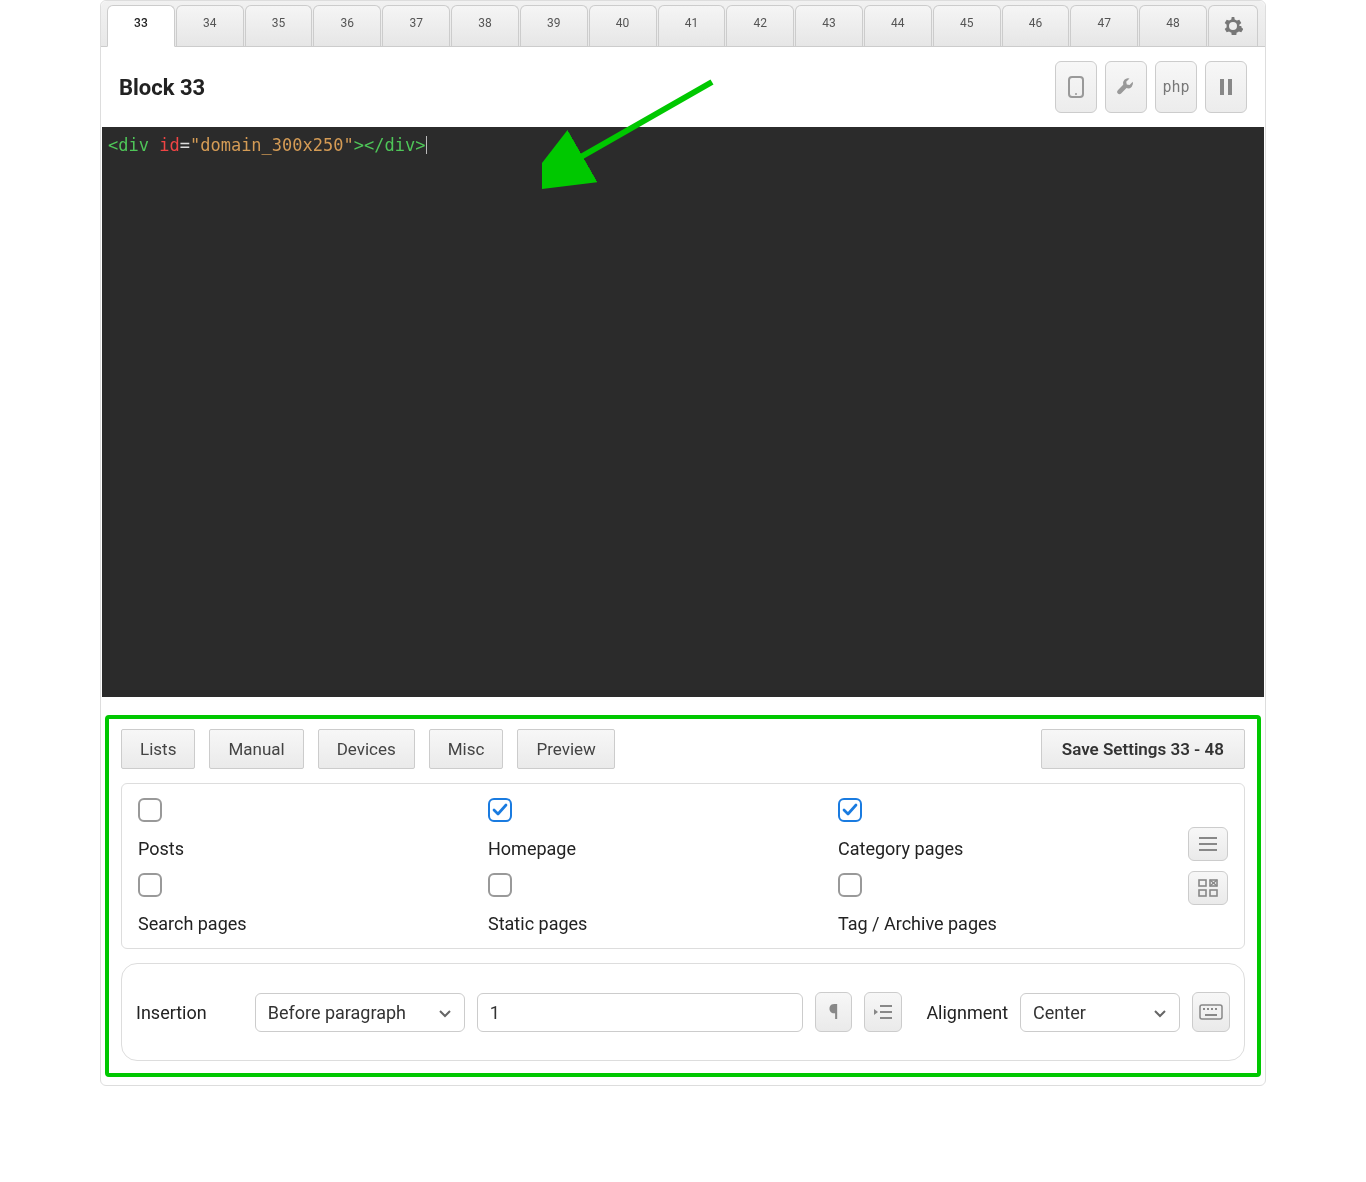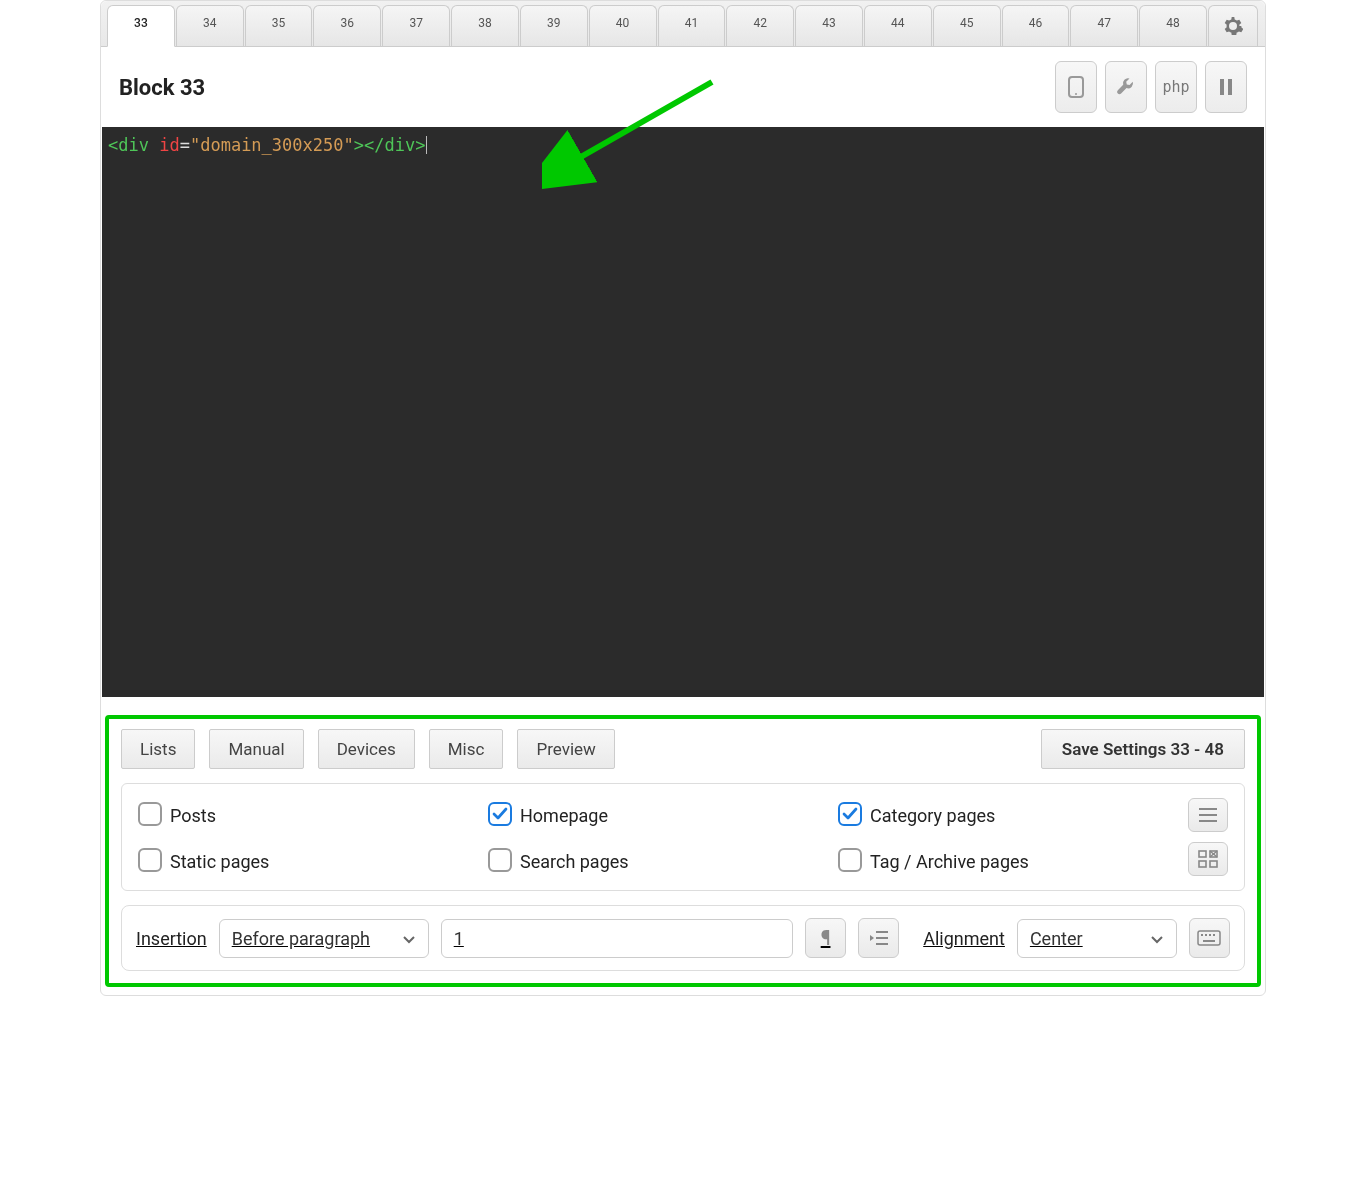--- a/index.html
+++ b/index.html
@@ -27,29 +27,29 @@
   
   .arrow-svg { position:absolute; left:440px; top:-60px; pointer-events:none; }
   
   .opts-zone { border:4px solid #00c800; border-radius:4px; margin:18px 4px 8px 4px; padding:10px 12px 12px 12px; }
   .row-btns { display:flex; align-items:center; justify-content:space-between; margin-bottom:14px; }
   .row-btns-left { display:flex; gap:14px; }
   .btn { border:1px solid #ccc; border-radius:2px; background:linear-gradient(#f7f7f7,#eaeaea); padding:9px 18px; font-size:17px; color:#444; cursor:pointer; }
   .btn.save { font-weight:600; padding:9px 20px; color:#333; }
   
   .panel { border:1px solid #ddd; border-radius:6px; padding:14px 16px; display:grid; grid-template-columns: 1fr 1fr 1fr auto; row-gap:14px; align-items:center; margin-bottom:14px; }
-  .chk { display:flex; align-items:flex-end; gap:8px; font-size:18px; color:#222; }
+  .chk { display:flex; align-items:flex-start; gap:16px; font-size:18px; color:#222;flex-direction:column; }
   .chkbox { width:24px; height:24px; border:2px solid #999; border-radius:6px; display:flex; align-items:center; justify-content:center; background:#fff; cursor:pointer; }
   .chkbox.checked { border-color:#1a7be0; }
   .chkbox.checked svg { display:block; }
   .chkbox svg { display:none; }
   .panel-right { display:flex; flex-direction:column; gap:10px; }
   .sqbtn { width:40px; height:34px; border:1px solid #ccc; border-radius:6px; background:linear-gradient(#f7f7f7,#eaeaea); display:flex; align-items:center; justify-content:center; cursor:pointer; color:#888; }
   
-  .ins-panel { border:1px solid #ddd; border-radius:8px; padding:12px 14px; display:flex; align-items:center; gap:12px;text-decoration:underline; }
+  .ins-panel { border:1px solid #ddd; border-radius:16px; padding:28px 14px; display:flex; align-items:center; gap:12px; }
   .lbl { font-size:18px; color:#222; }
   .select { border:1px solid #ccc; border-radius:6px; padding:8px 12px; background:#fff; display:flex; align-items:center; justify-content:space-between; gap:24px; font-size:18px; color:#333; cursor:pointer; }
   .select .chev { color:#777; }
   .numinput { border:1px solid #ccc; border-radius:6px; padding:8px 12px; background:#fff; font-size:18px; color:#333; width:360px; }
   .spacer { flex:1; }
 </style>
 </head>
 <body>
 
 <div class="wrap">
@@ -167,39 +167,39 @@
               <line x1="12" y1="1" x2="19" y2="7" stroke="#888" stroke-width="1.4"></line>
               <line x1="19" y1="1" x2="12" y2="7" stroke="#888" stroke-width="1.4"></line>
             </svg>
         </div>
       </div>
 
       <div class="chk">
         <div class="chkbox">
           
         </div>
+        <span>Search pages</span>
+      </div>
+      <div class="chk">
+        <div class="chkbox">
+          
+        </div>
         <span>Static pages</span>
-      </div>
-      <div class="chk">
-        <div class="chkbox">
-          
-        </div>
-        <span>Search pages</span>
       </div>
       <div class="chk">
         <div class="chkbox">
           
         </div>
         <span>Tag / Archive pages</span>
       </div>
     </div>
 
     <div class="ins-panel">
       <span class="lbl">Insertion</span>
-      <div class="select" style="min-width:210px;">
+      <div class="select" style="min-width:210px;margin-left:36px;">
         <span>Before paragraph</span>
         <span class="chev">
           <svg width="14" height="10" viewBox="0 0 14 10">
               <path d="M2 2l5 5 5-5" stroke="#666" stroke-width="2" fill="none"></path>
             </svg>
         </span>
       </div>
       <div class="numinput">1</div>
       <div class="sqbtn" style="width:42px;height:40px;">
         <span style="font-size:20px; font-weight:600; color:#888;">¶</span>

